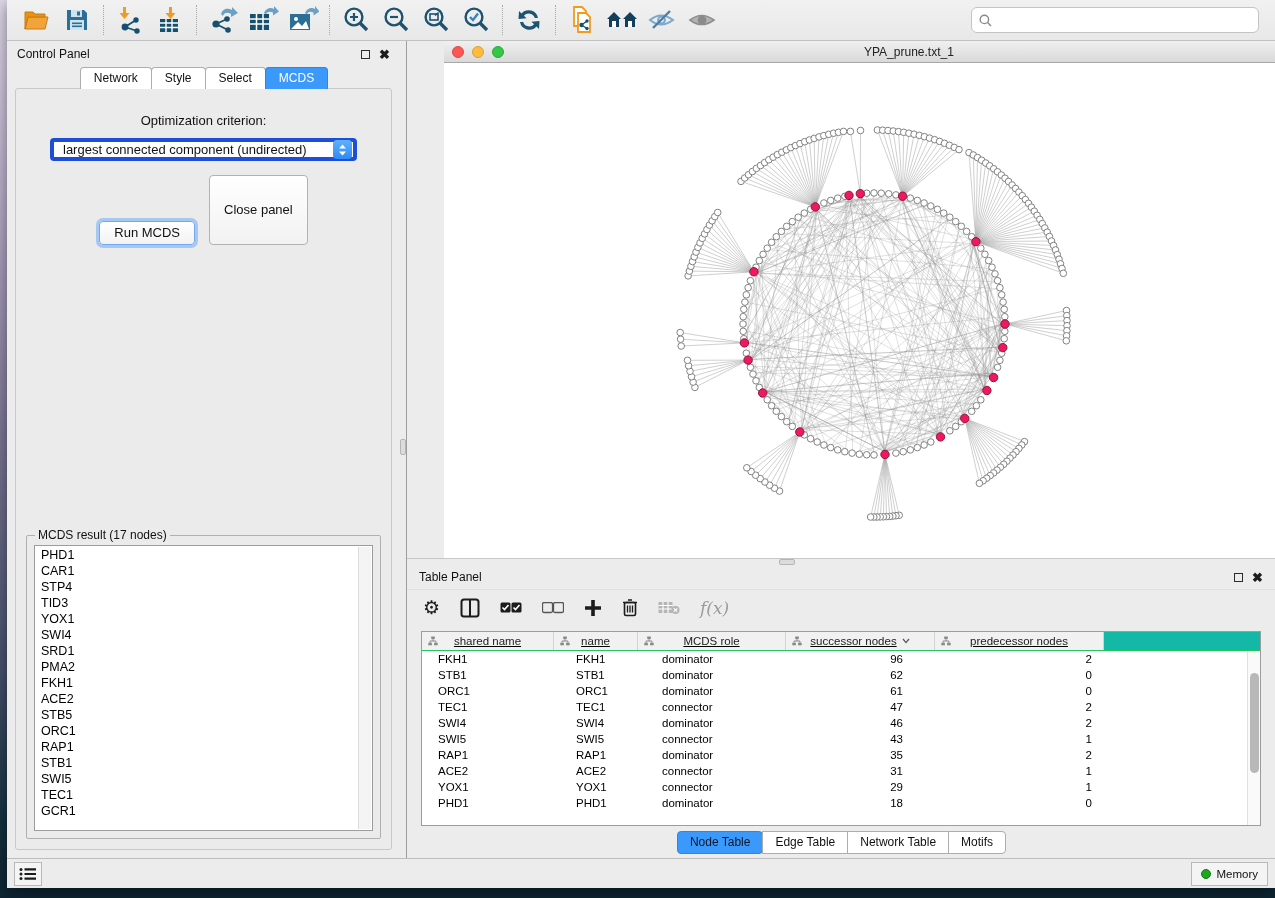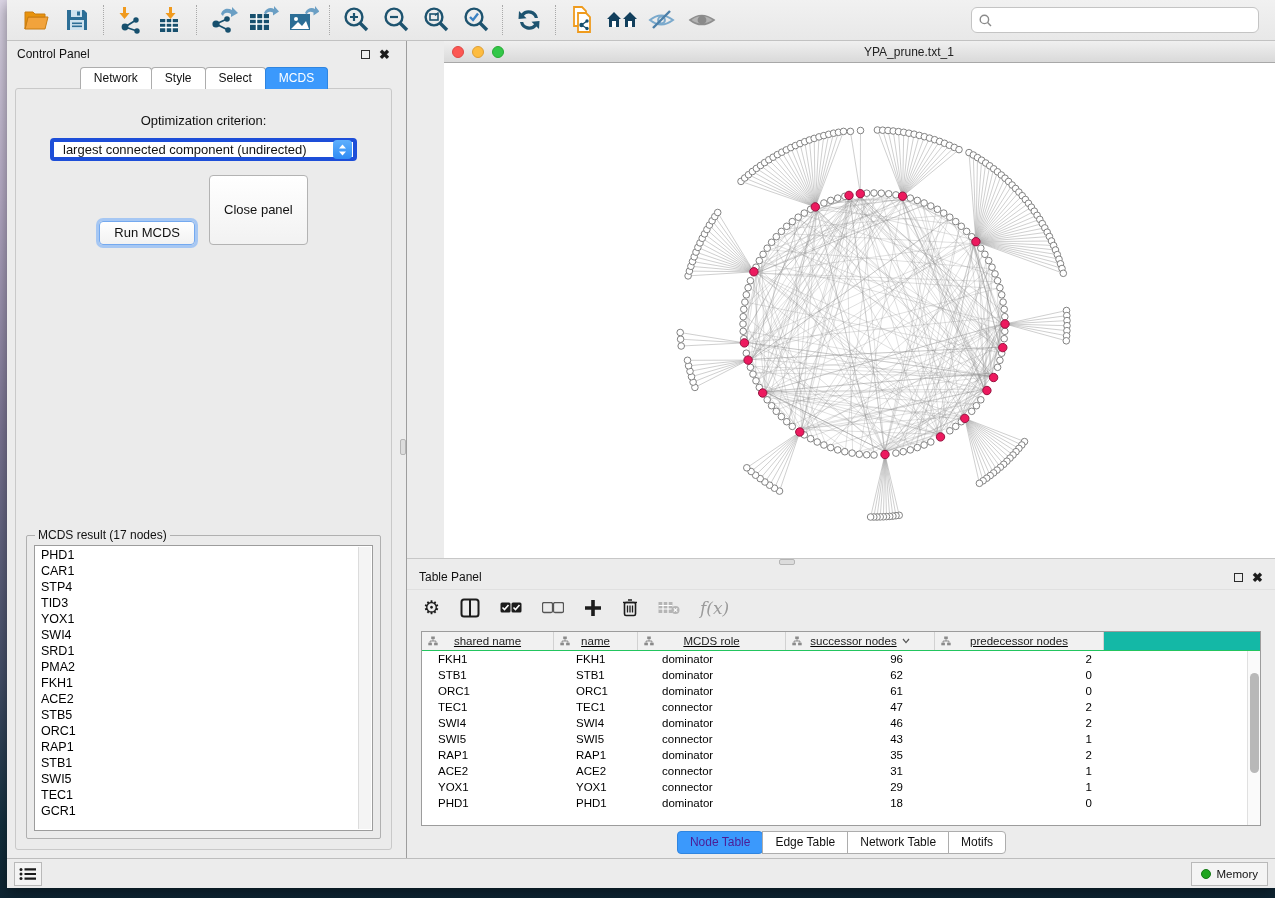--- a/index.html
+++ b/index.html
@@ -97,21 +97,21 @@
   .td:nth-child(1){ width:132px; padding-left:16px; } .td:nth-child(2){ width:84px; padding-left:22px; }
   .td:nth-child(3){ width:148px; padding-left:24px; }
   .td:nth-child(4){ width:149px; text-align:right; padding-right:32px; }
   .td:nth-child(5){ width:169px; text-align:right; padding-right:12px; }
   .t-scroll { position:absolute; top:19px; right:0; bottom:0; width:13px; background:#fafafa; border-left:1px solid #e0e0e0; }
   .t-thumb { position:absolute; top:22px; left:2px; width:9px; height:100px; background:#b8b8b8; border-radius:5px; }
   .tp-tabs { height:24px; display:flex; justify-content:center; align-items:center; flex:0 0 auto; margin-top:4px; }
   .tp-tab { font-size:12px; padding:3px 12px 4px; background:#fff; border:1px solid #adadad; margin-right:-1px; color:#111; }
   .tp-tab:first-child { border-radius:4px 0 0 4px; }
   .tp-tab:last-child { border-radius:0 4px 4px 0; }
-  .tp-tab.selected { background:#3b99fc; color:#4c1d95; border-color:#2f85e0; border-radius:4px; }
+  .tp-tab.selected { background:#3b99fc; color:#0f172a; border-color:#2f85e0; border-radius:4px; }
 
   
   .status-bar { height:30px; flex:0 0 auto; background:#ececec; border-top:1px solid #bdbdbd;
     display:flex; align-items:center; padding:0 7px; }
   .status-btn { width:28px; height:24px; background:#f4f4f4; border:1px solid #b9b9b9;
     display:flex; align-items:center; justify-content:center; }
   .memory-btn { margin-left:auto; height:24px; background:#f4f4f4; border:1px solid #b9b9b9;
     display:flex; align-items:center; gap:5px; padding:0 9px; font-size:11.5px; color:#111; }
   .mem-dot { width:10px; height:10px; border-radius:50%; background:#1fa51f; border:1px solid #157a15; }
 </style>

